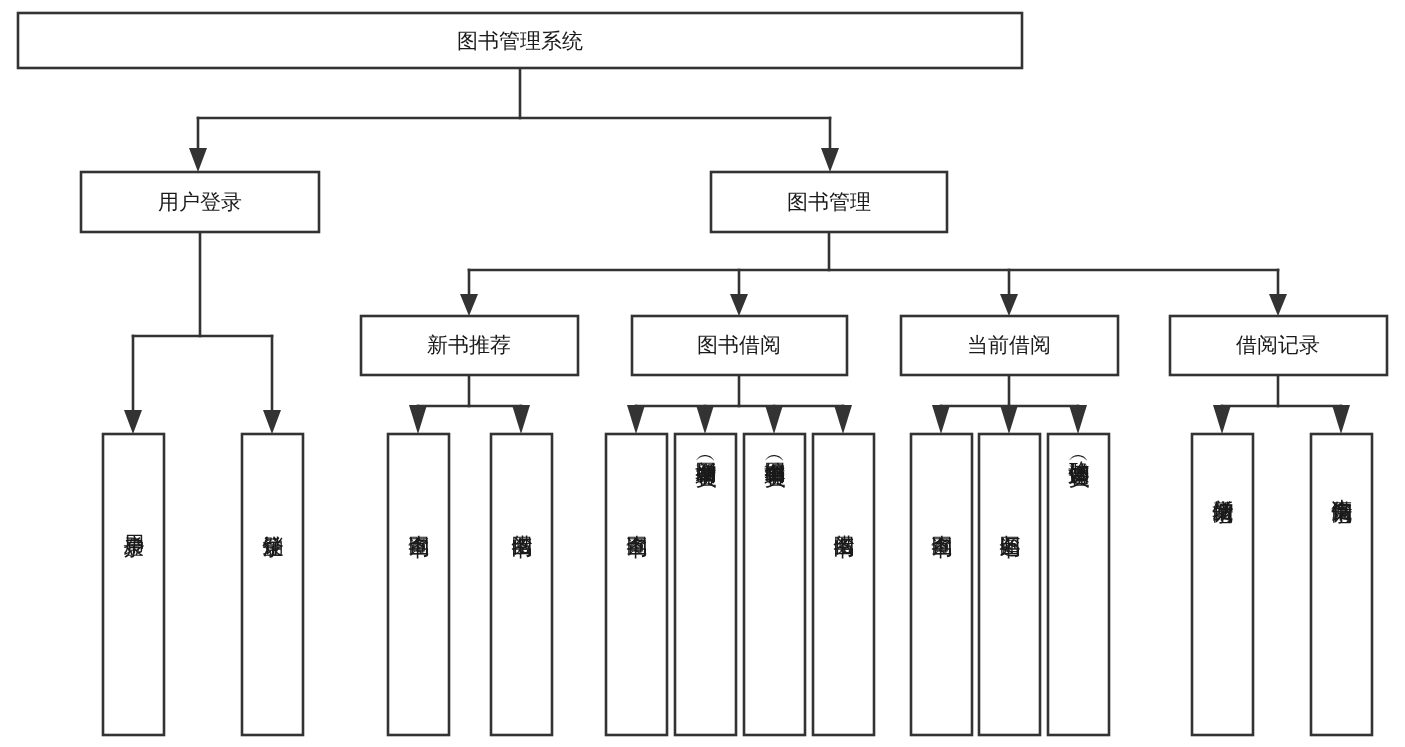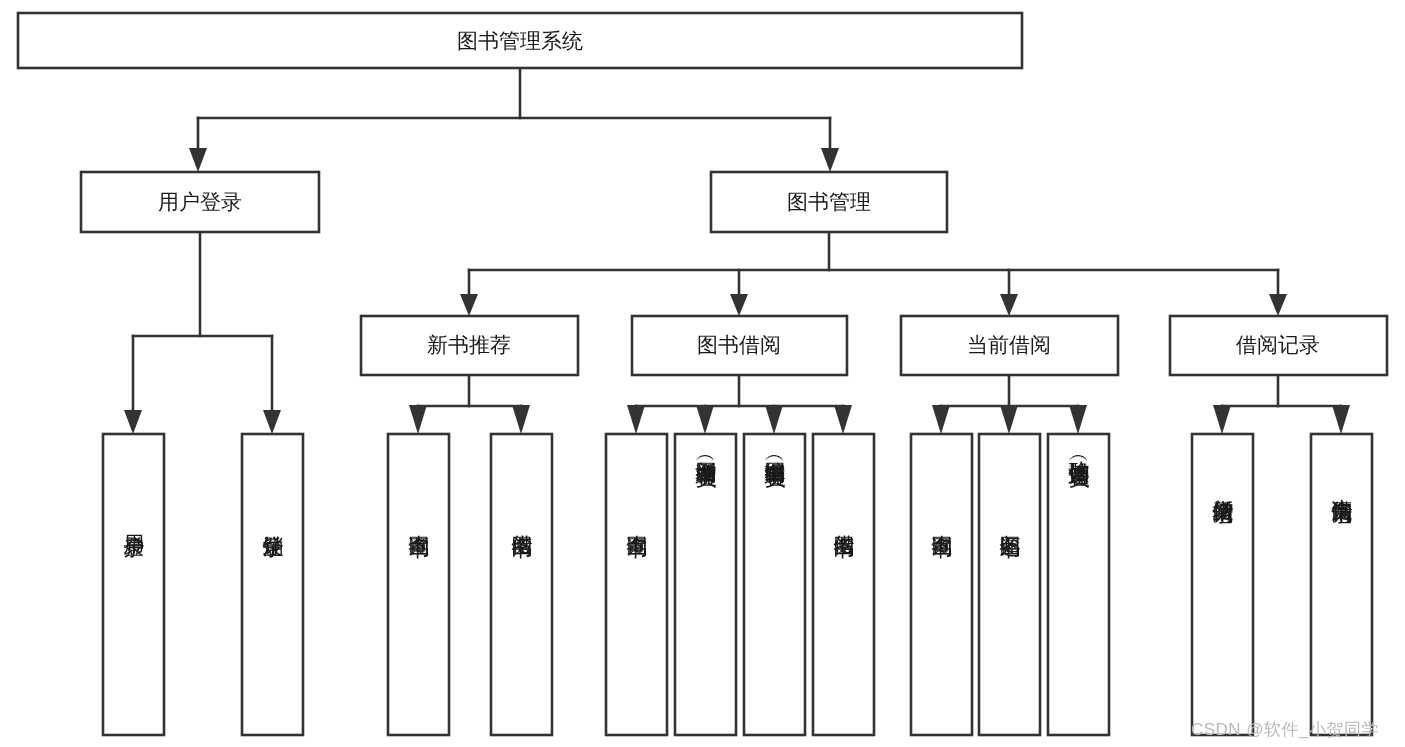--- a/index.html
+++ b/index.html
@@ -13,21 +13,20 @@
     font-family: "Liberation Sans", "DejaVu Sans", sans-serif;
     overflow: hidden;
     position: relative;
   }
   #diagram-root {
     position: absolute;
     left: 0;
     top: 0;
     width: 1351px;
     height: 747px;
-    padding-left: 36px;
   }
   svg#tree-svg {
     position: absolute;
     left: 0;
     top: 0;
     width: 1405px;
     height: 747px;
     display: block;
   }
   .node-box {
@@ -239,14 +238,13 @@
     <span class="vlabel">确认归还（管理员）</span>
   </div>
 
   <div class="vlabel-wrap" style="left:1192px; top:434px; width:61px; height:301px; padding-top:48px;">
     <span class="vlabel">新增借阅记录</span>
   </div>
   <div class="vlabel-wrap" style="left:1311px; top:434px; width:61px; height:301px; padding-top:48px;">
     <span class="vlabel">查询借阅记录</span>
   </div>
 
-  <div id="watermark">CSDN @软件_小贺同学</div>
 </div>
 
 </body></html>

